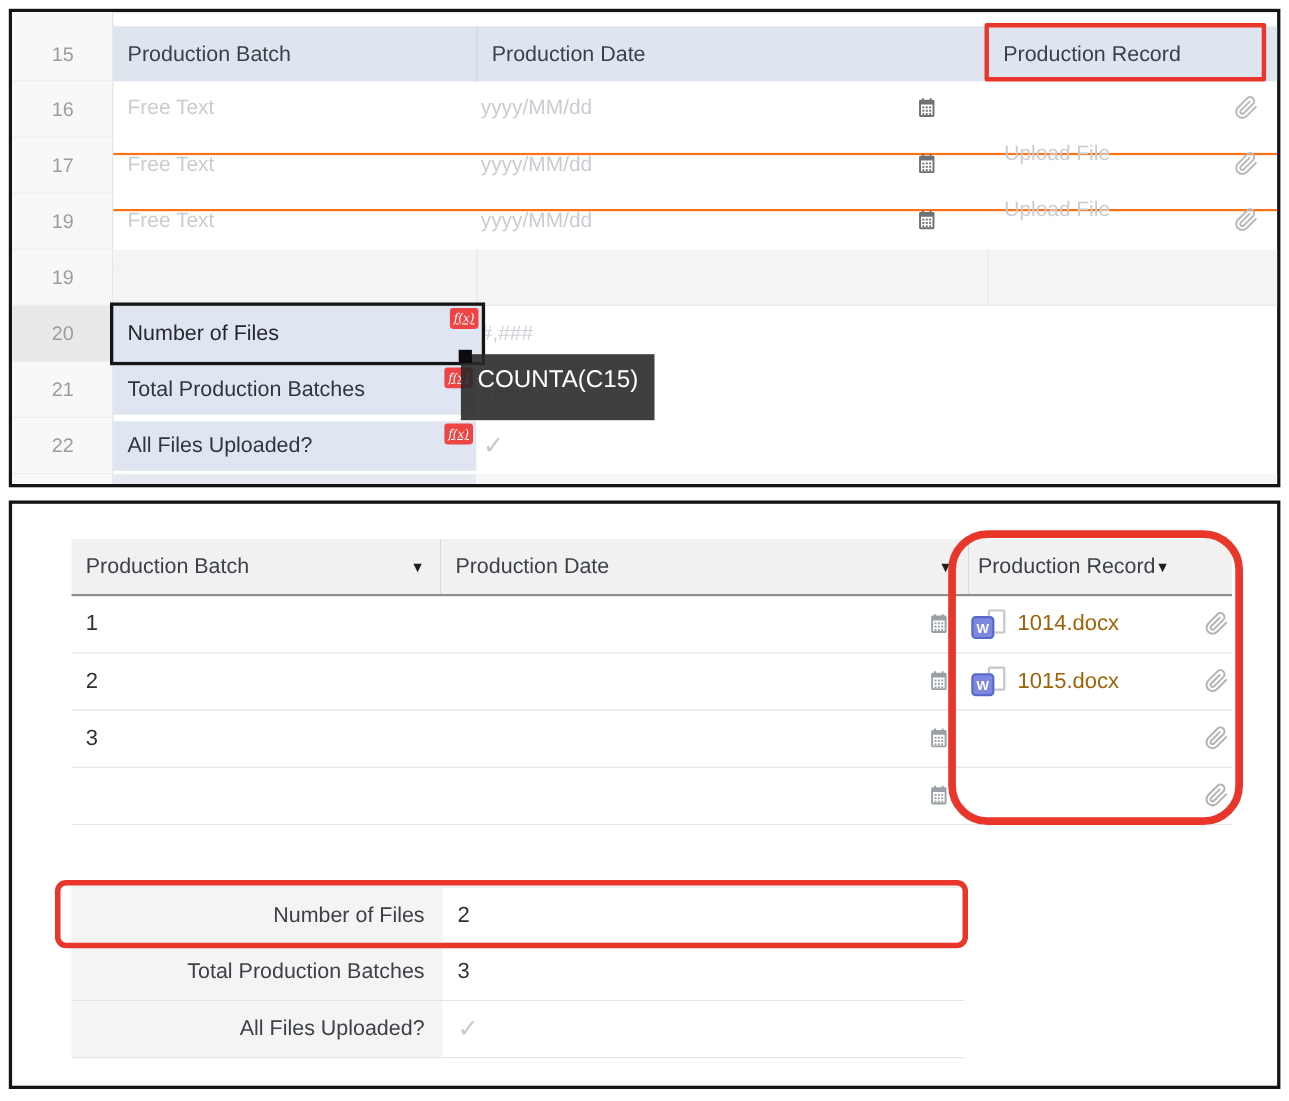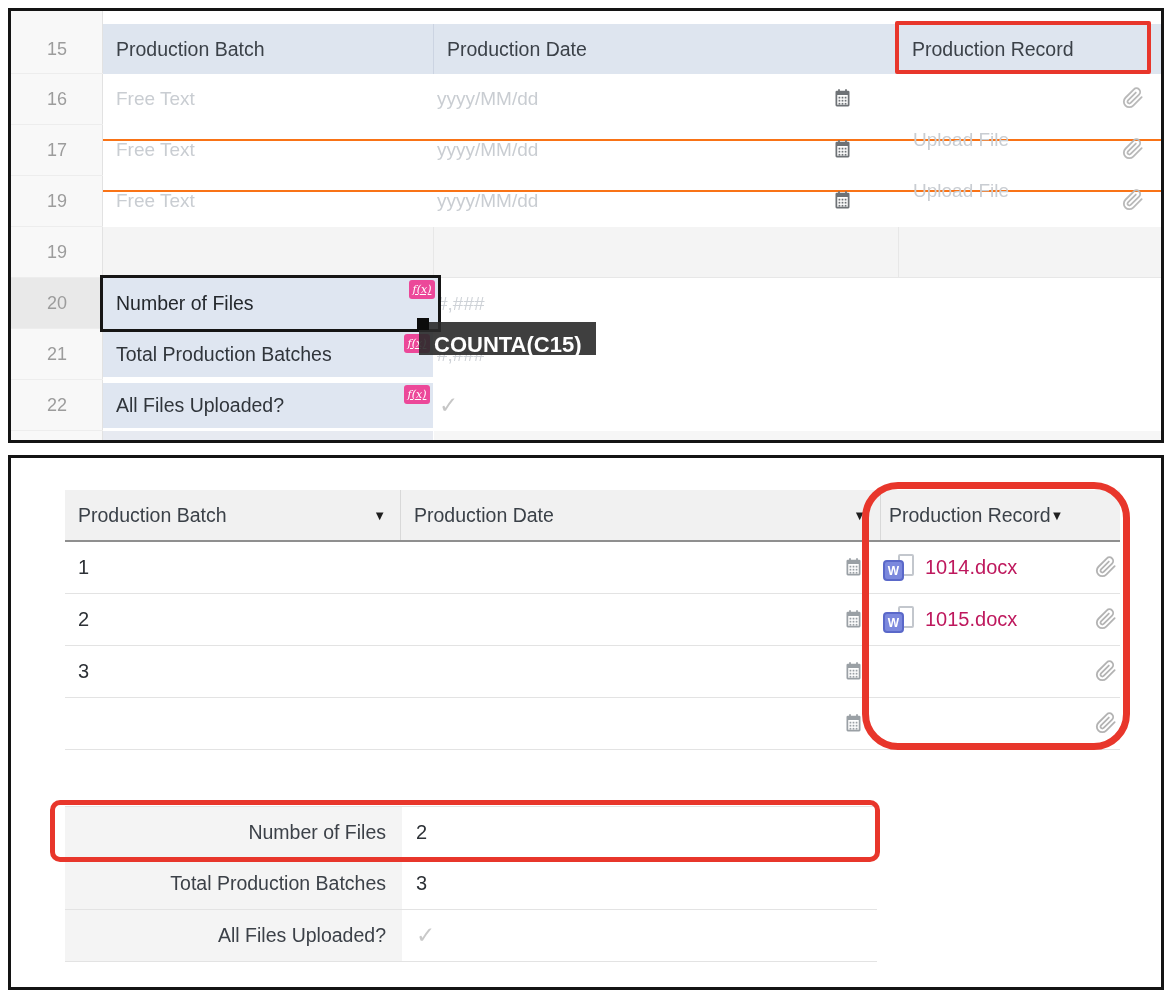--- a/index.html
+++ b/index.html
@@ -29,24 +29,24 @@
   .ph.file  { left:810px;margin-top:41px; }
   .cal { position:absolute; left:729px; top:14px; color:#6e7276; }
   .cal.lite { color:#9aa0a5; }
   .clip { position:absolute; left:1019px; top:13px; color:#b9b9b9; }
 
   .p1-empty { position:absolute; left:92px; right:0; top:216px; height:51px; background:#f4f4f4; border-bottom:1px solid #e7e7e7; }
   .p1-empty .vd { position:absolute; top:0; bottom:0; width:1px; background:#e7e7e7; }
 
   .lblcell { position:absolute; left:92px; width:330px; height:45px; background:#dfe6f1; font-size:19.5px; color:#30353b; line-height:45px; padding-left:13px; }
   .lblcell-sel { position:absolute; left:89px; top:264px; width:341px; height:57px; background:#dfe6f1; border:3px solid #151515; font-size:19.5px; color:#24282d; line-height:50px; padding-left:13px; z-index:2; }
-  .fx { position:absolute; right:3px; top:2px; min-width:26px; height:19px; padding:0 3px; background:#ec4899; border-radius:3px; color:#fff; font:italic 11px "DejaVu Serif", serif; display:flex; align-items:center; justify-content:center; z-index:3;text-decoration:underline; }
+  .fx { position:absolute; right:3px; top:2px; min-width:26px; height:19px; padding:0 3px; background:#ef4444; border-radius:3px; color:#fff; font:italic 11px "DejaVu Serif", serif; display:flex; align-items:center; justify-content:center; z-index:3;text-decoration:underline; }
   .valph { position:absolute; left:426px; color:#ced2d7; font-size:19px; line-height:51px; z-index:1; }
   .chk { position:absolute; left:428px; top:369px; line-height:51px; font-size:23px; color:#c6c6c6; }
-  .tooltip { position:absolute; left:408px; top:311px; height:33px; line-height:45px; padding:0 15px; background:rgba(42,42,42,0.9); color:#fff; font-size:22px; font-weight:bold; z-index:4; white-space:nowrap; }
+  .tooltip { position:absolute; left:408px; top:311px; height:60px; line-height:45px; padding:0 15px; background:rgba(42,42,42,0.9); color:#fff; font-size:22px; font-weight:normal; z-index:4; white-space:nowrap; }
   .fill-handle { position:absolute; left:406px; top:307px; width:12px; height:12px; background:#0c0c0c; z-index:5; }
   .sliver-a { position:absolute; left:92px; top:420px; width:330px; height:9px; background:#e7eaf1; }
   .sliver-b { position:absolute; left:423px; right:0; top:420px; height:9px; background:#f6f6f6; }
 
   
   .red-rect { position:absolute; border-style:solid; pointer-events:none; z-index:9; }
   .red1 { left:884px; top:10px; width:256px; height:53px; border-width:4px; border-radius:2px; }
   .red2 { left:851px; top:24px; width:268px; height:268px; border-width:7px; border-radius:36px; }
   .red3 { left:39px;  top:342px; width:830px; height:62px; border-width:5px; border-radius:10px; }
 
@@ -59,21 +59,21 @@
   .p2-hc.c3 { flex:1; border-left:1px solid #d8d8d8; padding-left:8px; }
   .dd { font-size:13px; color:#1f1f1f; }
 
   .p2-row { position:absolute; left:54px; width:1055px; height:52px; border-bottom:1px solid #e3e3e3; }
   .p2-row .val { position:absolute; font-size:20px; color:#2d3136; line-height:51px; }
   .p2-row .v-batch { left:13px; }
   .p2-row .v-date  { left:347px; }
   .p2-row .cal { left:778px; top:15px; }
   .p2-row .clip { left:1030px; top:14px; color:#b3b3b3; }
   .filelink { position:absolute; left:818px; top:12px; display:flex; align-items:center; gap:11px; text-decoration:none; }
-  .filelink .fname { color:#be185d; font-size:20px; }
+  .filelink .fname { color:#a16207; font-size:20px; }
   .wordicon { position:relative; width:31px; height:27px; display:inline-block; }
   .wpage { position:absolute; right:0; top:0; width:16px; height:22px; background:#fff; border:2px solid #c3c7cd; border-radius:2px; }
   .wtile { position:absolute; left:0; bottom:0; width:21px; height:21px; background:#7b88dd; border:2px solid #5a68c9; border-radius:4px; color:#fff; font-weight:bold; font-size:12px; display:flex; align-items:center; justify-content:center; }
 
   .sum-row { position:absolute; left:54px; width:812px; height:52px; display:flex; border-bottom:1px solid #e3e3e3; }
   .sum-row.first { border-top:1px solid #e3e3e3; }
   .sum-label { width:337px; background:#f4f4f4; text-align:right; padding-right:16px; line-height:51px; font-size:19.5px; color:#3c4148; }
   .sum-value { padding-left:14px; line-height:51px; font-size:20px; color:#2d3136; }
   .sum-value.check { font-size:23px; color:#c9c9c9; }
 </style>

